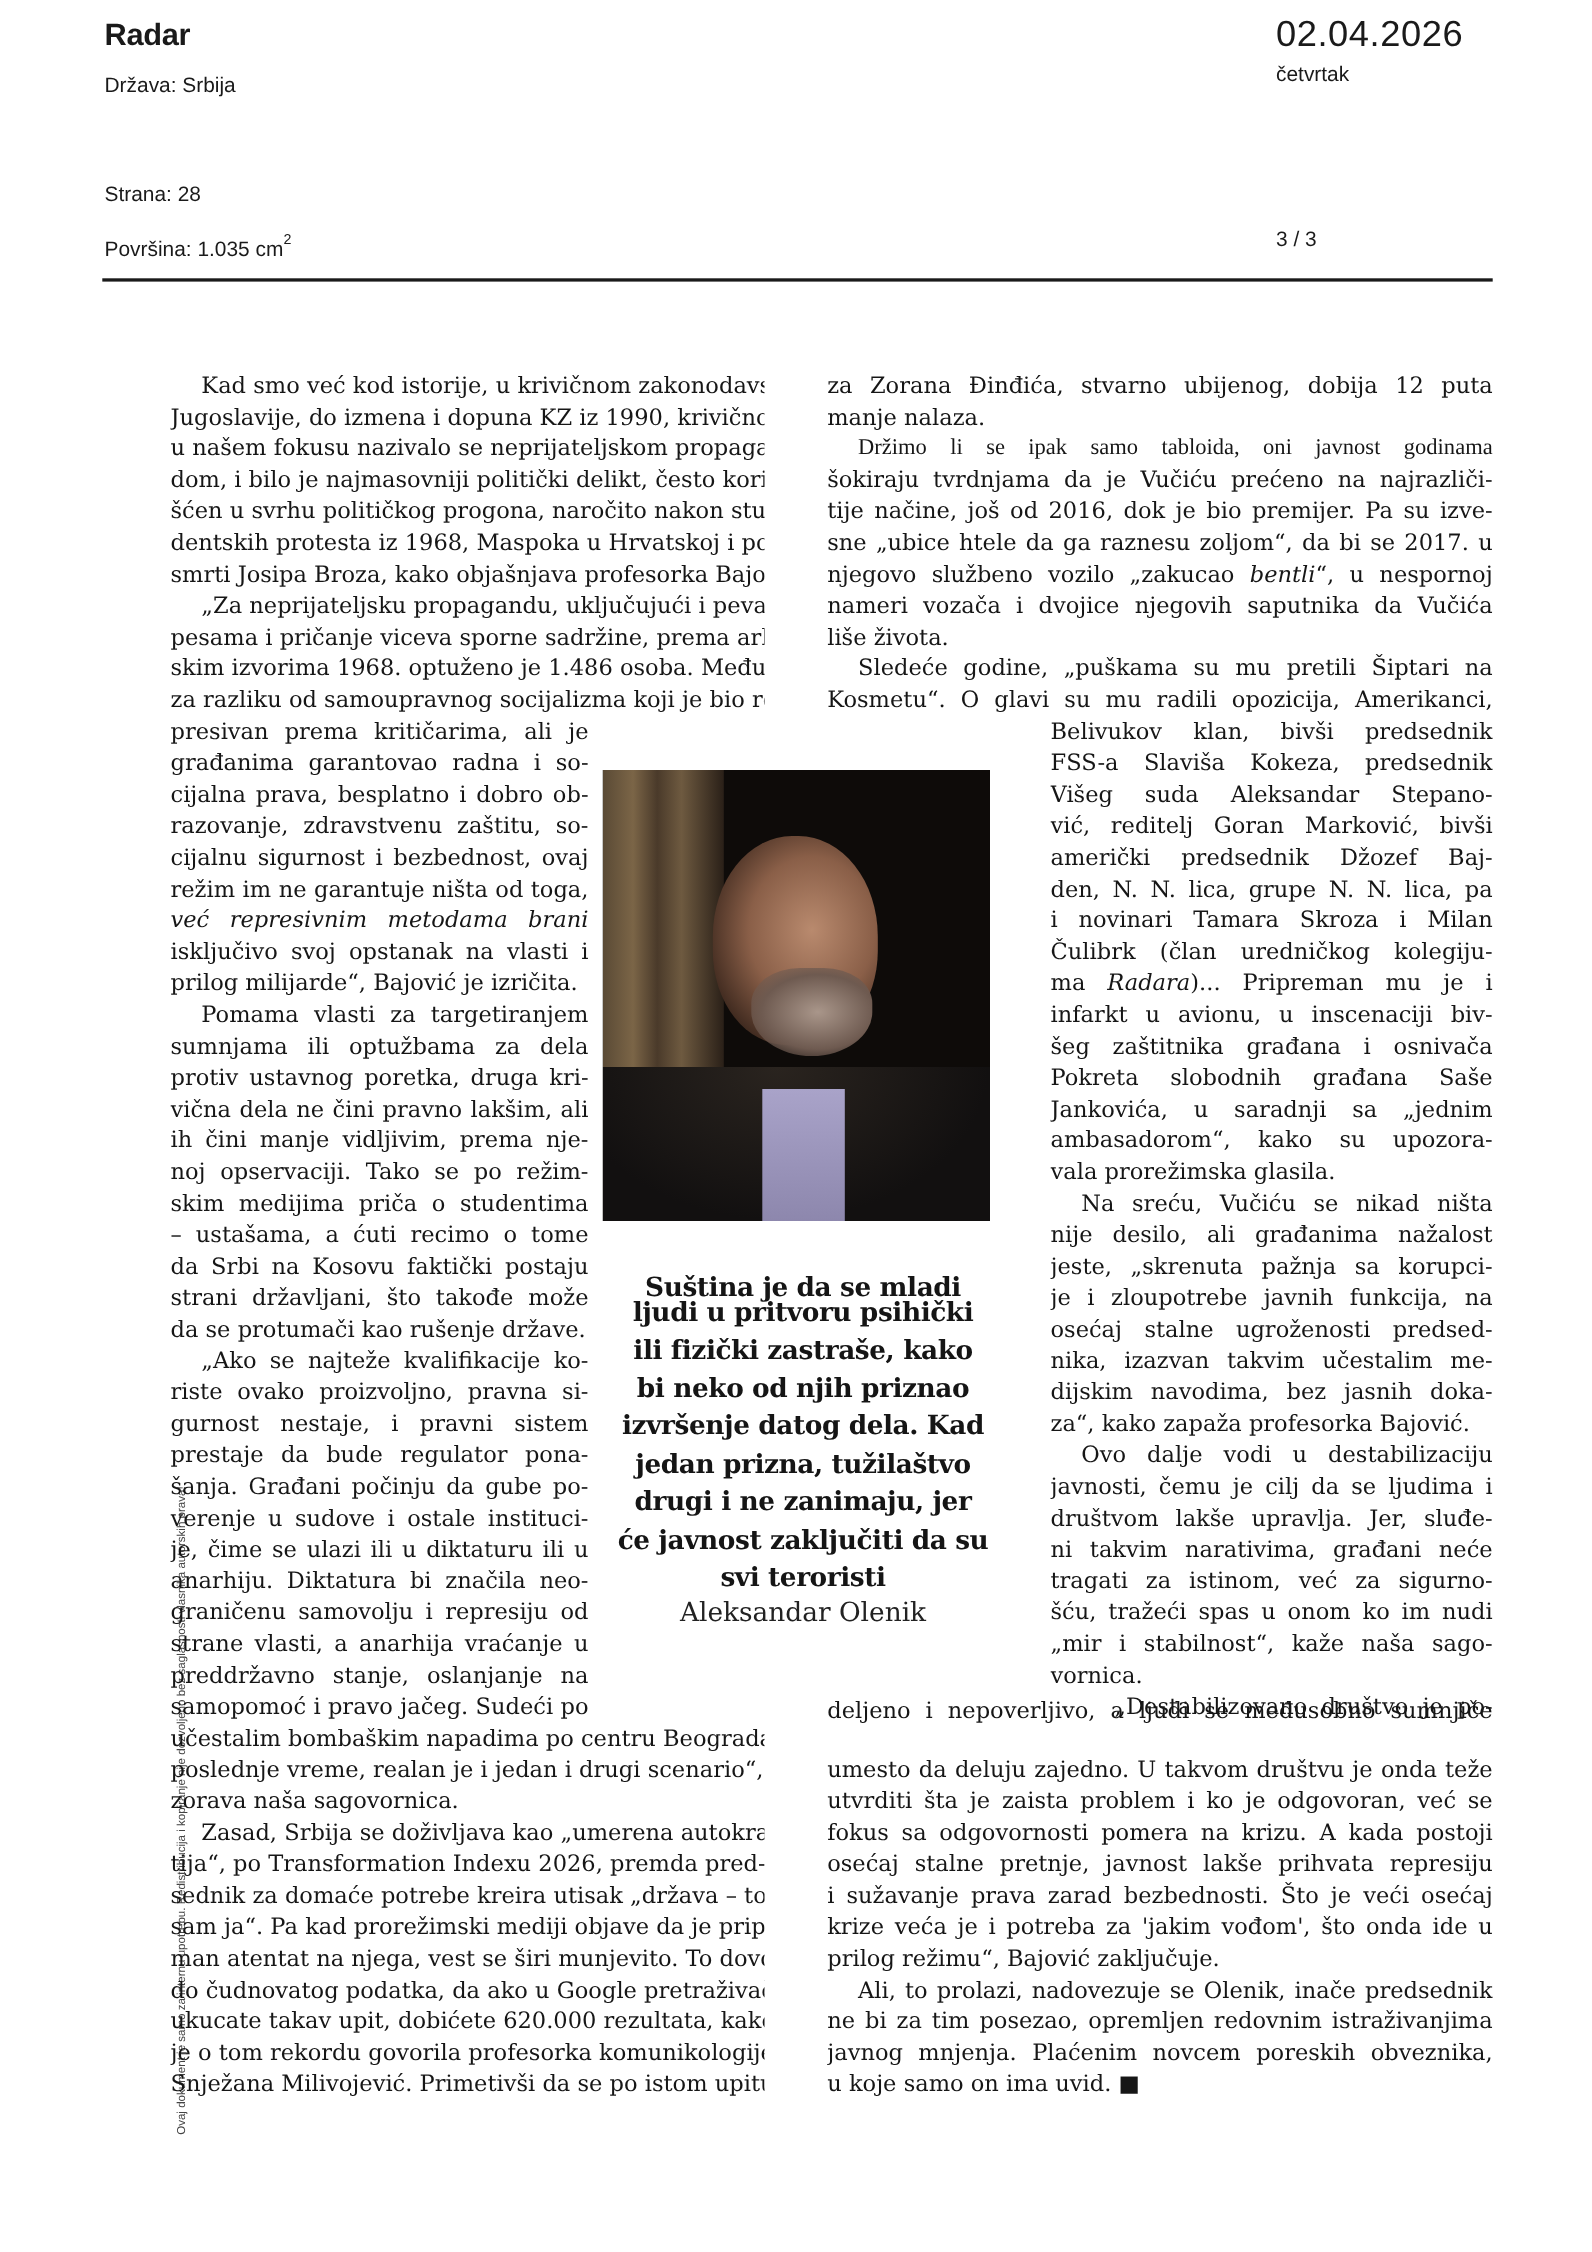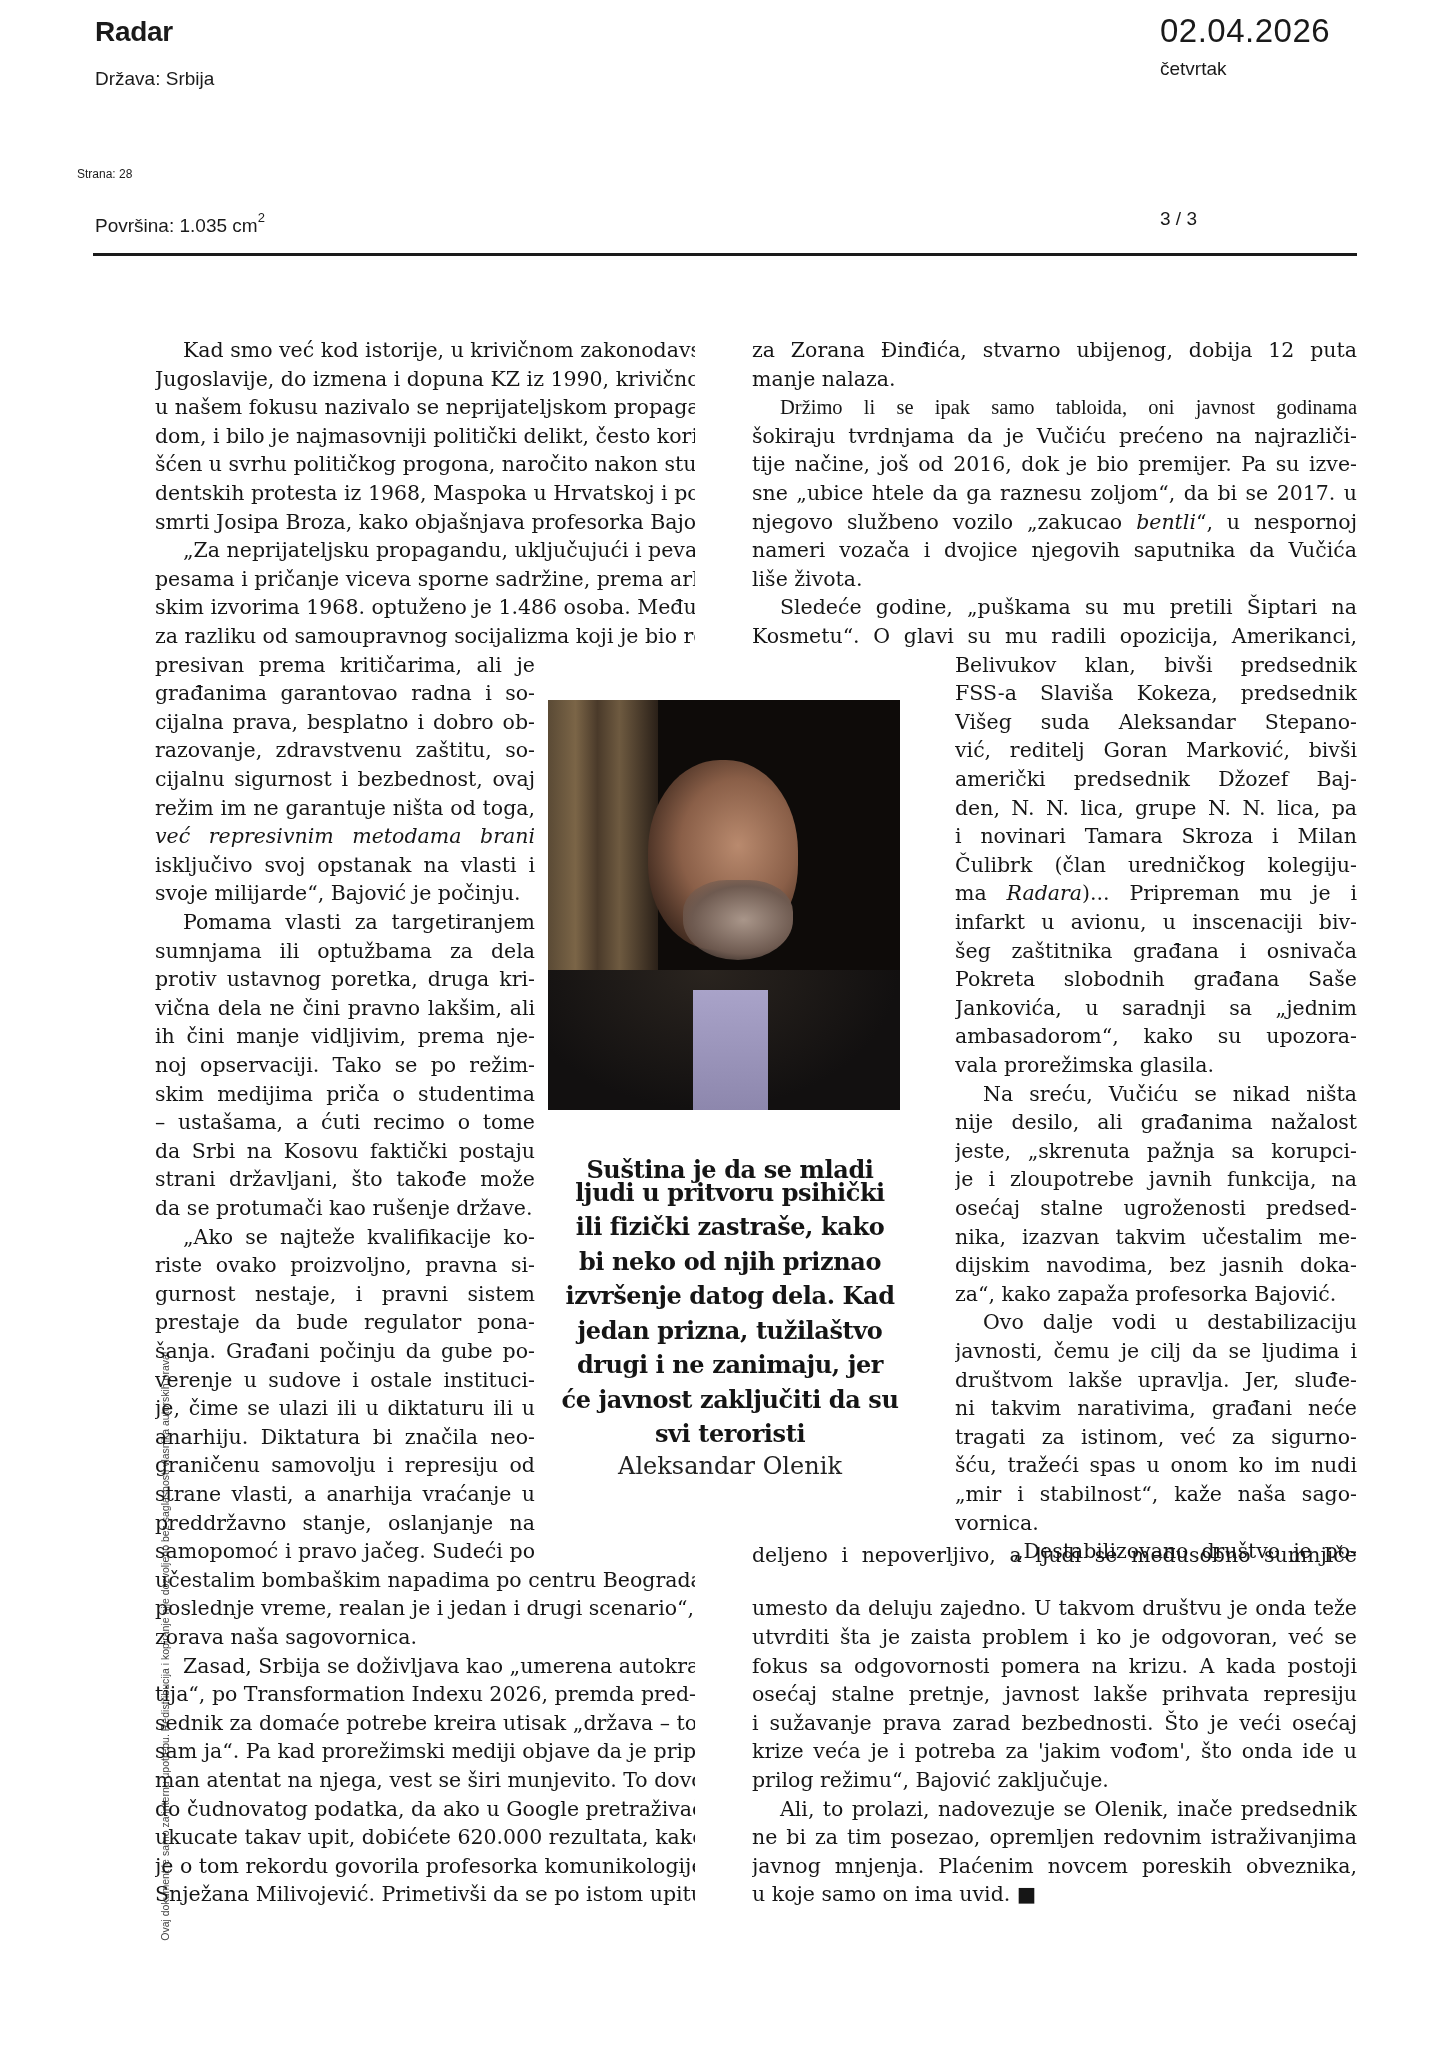--- a/index.html
+++ b/index.html
@@ -1,20 +1,20 @@
 <!DOCTYPE html>
 <html><head>
 <meta charset="utf-8">
 <style>
   html, body { margin:0; padding:0; background:#ffffff; }
   body { width:1447px; height:2047px; position:relative; overflow:hidden; color:#111; }
   .hdr { position:absolute; font-family:"Liberation Sans", sans-serif; color:#1a1a1a; white-space:nowrap; }
   #pub-name { left:95px; top:16px; font-size:28px; font-weight:bold; letter-spacing:-0.3px; }
   #country { left:95px; top:68px; font-size:19px; }
-  #page-no { left:77px; top:167px; font-size:12px; }
+  #page-no { left:95px; top:167px; font-size:19px; }
   #area { left:95px; top:213px; font-size:19px; }
   #area sup { font-size:13px; position:relative; top:-3px; }
   #date { left:1160px; top:12px; font-size:33px; letter-spacing:0.5px; }
   #weekday { left:1160px; top:58px; font-size:19px; }
   #pages { left:1160px; top:208px; font-size:19px; }
   #rule { position:absolute; left:93px; top:253px; width:1264px; height:3px; background:#1a1a1a; }
 
   .line { position:absolute; font-family:"DejaVu Serif", serif; font-size:20.5px; line-height:26px; white-space:nowrap; color:#161616; text-align:justify; text-align-last:justify; overflow:hidden; }
   .line.last { text-align-last:left; }
   .col-left { left:155px; width:540px; }
@@ -89,21 +89,21 @@
     <div class="line col-left" style="top: 594.4px;">skim izvorima 1968. optuženo je 1.486 osoba. Međutim,</div>
     <div class="line col-left" style="top: 623px;">za razliku od samoupravnog socijalizma koji je bio re-</div>
     <div class="line col-left narrow" style="top: 651.6px;">presivan prema kritičarima, ali je</div>
     <div class="line col-left narrow" style="top: 680.2px;">građanima garantovao radna i so-</div>
     <div class="line col-left narrow" style="top: 708.8px;">cijalna prava, besplatno i dobro ob-</div>
     <div class="line col-left narrow" style="top: 737.4px;">razovanje, zdravstvenu zaštitu, so-</div>
     <div class="line col-left narrow" style="top: 766px;">cijalnu sigurnost i bezbednost, ovaj</div>
     <div class="line col-left narrow" style="top: 794.6px;">režim im ne garantuje ništa od toga,</div>
     <div class="line col-left narrow" style="top: 823.2px; font-style: italic;">već represivnim metodama brani</div>
     <div class="line col-left narrow" style="top: 851.8px;">isključivo svoj opstanak na vlasti i</div>
-    <div class="line col-left narrow last" style="top: 880.4px;">svoje milijarde“, Bajović je počinju.</div>
+    <div class="line col-left narrow last" style="top: 880.4px;">prilog milijarde“, Bajović je izričita.</div>
     <div class="line col-left narrow ind" style="top: 909px;">Pomama vlasti za targetiranjem</div>
     <div class="line col-left narrow" style="top: 937.6px;">sumnjama ili optužbama za dela</div>
     <div class="line col-left narrow" style="top: 966.2px;">protiv ustavnog poretka, druga kri-</div>
     <div class="line col-left narrow" style="top: 994.8px;">vična dela ne čini pravno lakšim, ali</div>
     <div class="line col-left narrow" style="top: 1023.4px;">ih čini manje vidljivim, prema nje-</div>
     <div class="line col-left narrow" style="top: 1052px;">noj opservaciji. Tako se po režim-</div>
     <div class="line col-left narrow" style="top: 1080.6px;">skim medijima priča o studentima</div>
     <div class="line col-left narrow" style="top: 1109.2px;">– ustašama, a ćuti recimo o tome</div>
     <div class="line col-left narrow" style="top: 1137.8px;">da Srbi na Kosovu faktički postaju</div>
     <div class="line col-left narrow" style="top: 1166.4px;">strani državljani, što takođe može</div>

